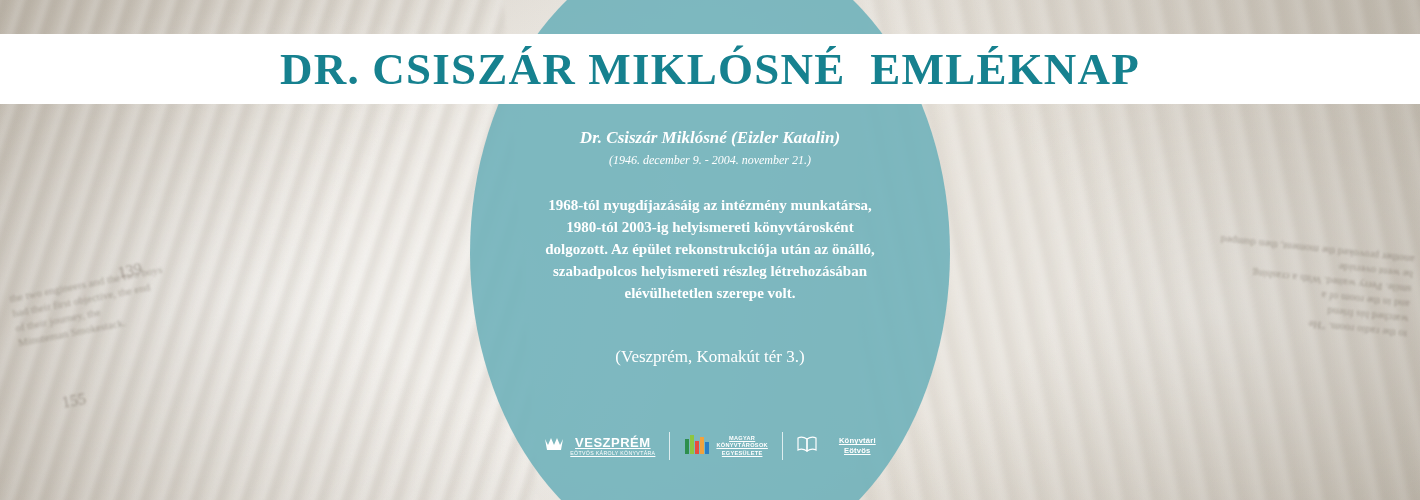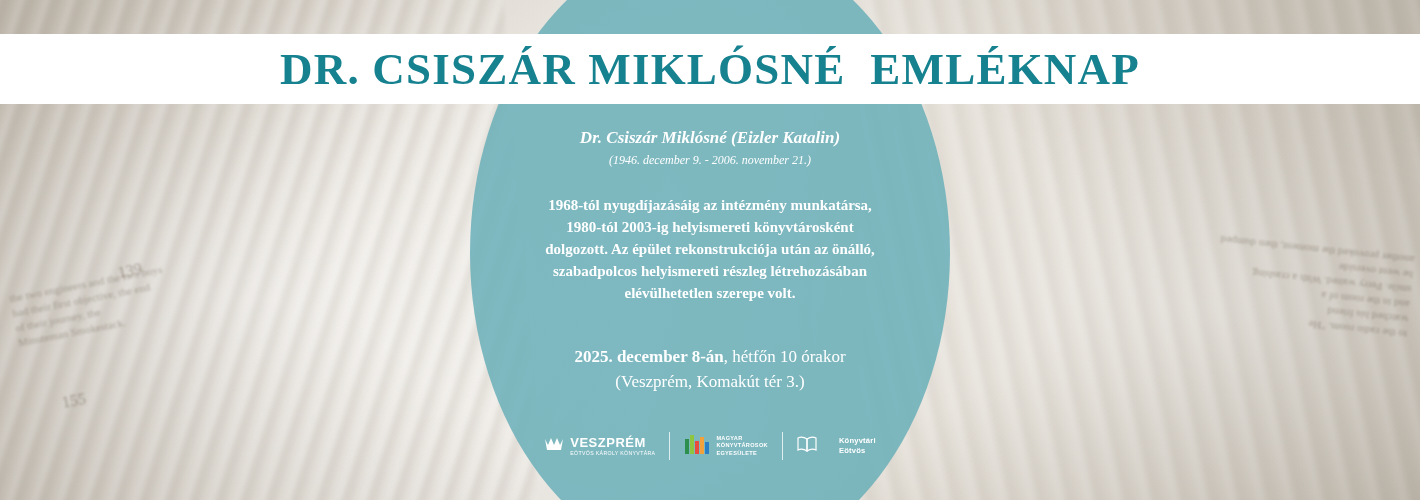--- a/index.html
+++ b/index.html
@@ -189,22 +189,23 @@
     align-items: center;
     gap: 6px;
     color: #ffffff;
   }
   .logo-sep {
     width: 1px;
     height: 28px;
     background: rgba(255,255,255,0.75);
   }
   .logo-text {
-    text-align: left;
+    text-align: center;
     line-height: 1.05;
+    text-decoration: underline;
   }
   .logo-text .l1 {
     font-family: "Liberation Sans", sans-serif;
     font-weight: bold;
     font-size: 13px;
     letter-spacing: 0.5px;
     display: block;
   }
   .logo-text .l2 {
     font-family: "Liberation Sans", sans-serif;
@@ -257,30 +258,27 @@
   <div class="bg-vignette"></div>
 
   <div class="teal-oval"></div>
 
   <div class="title-band">
     <div class="title-text">DR. CSISZÁR MIKLÓSNÉ  EMLÉKNAP</div>
   </div>
 
   <div class="oval-content">
     <div class="person-name">Dr. Csiszár Miklósné (Eizler Katalin)</div>
-    <div class="person-dates">(1946. december 9. - 2006. november 21.)</div>
+    <div class="person-dates">(1946. december 9. - 2004. november 21.)</div>
     <div class="bio" style="white-space: pre-line; font-weight: bold;">1968-tól nyugdíjazásáig az intézmény munkatársa,
 1980-tól 2003-ig helyismereti könyvtárosként
 dolgozott. Az épület rekonstrukciója után az önálló,
 szabadpolcos helyismereti részleg létrehozásában
 elévülhetetlen szerepe volt.</div>
     <div class="invite">
-      <div>
-        <span class="strong">2025. december 8-án</span><span>, hétfőn 10 órakor</span>
-      </div>
       <div>(Veszprém, Komakút tér 3.)</div>
     </div>
   </div>
 
   <div class="logos">
 
     <div class="logo">
       <span>
         <svg width="20" height="16" viewBox="0 0 20 16" aria-hidden="true">
           <path d="M1 3 L4 9 L7 2 L10 9 L13 2 L16 9 L19 3 L17 14 L3 14 Z" fill="#ffffff"></path>

